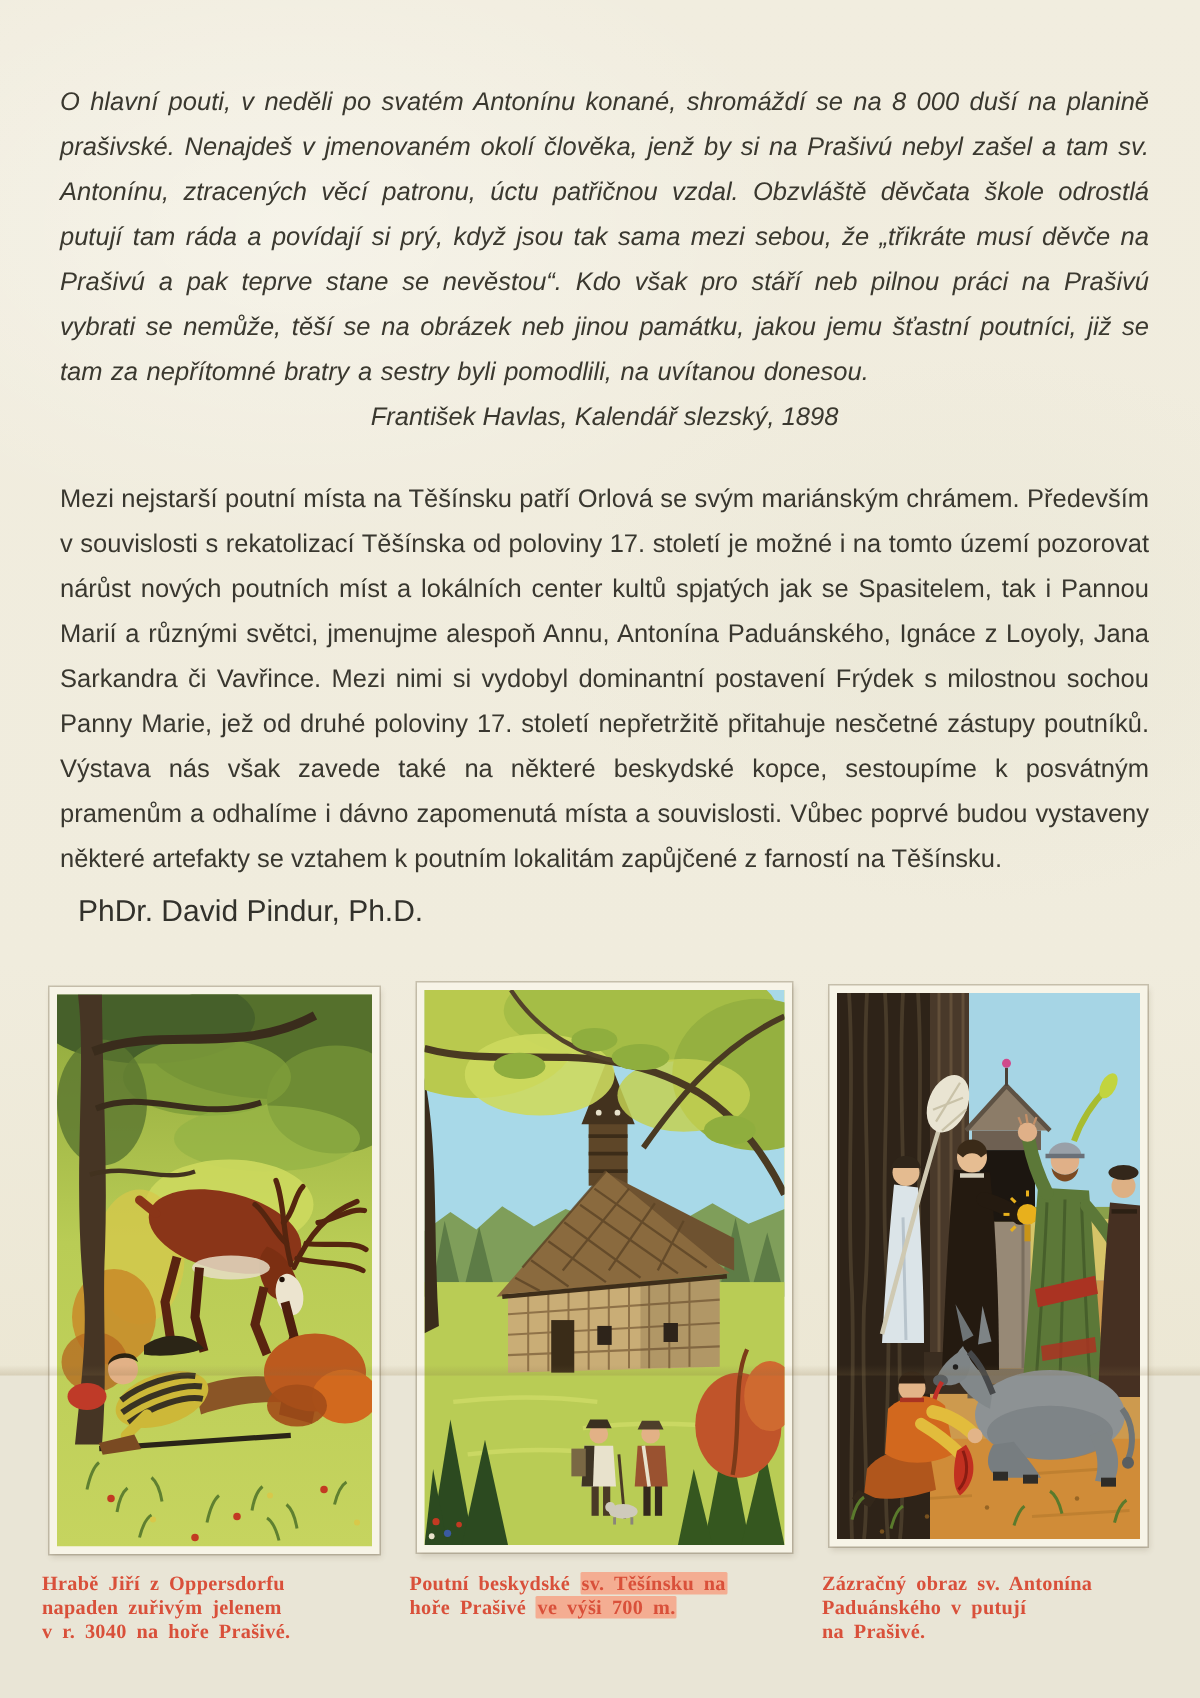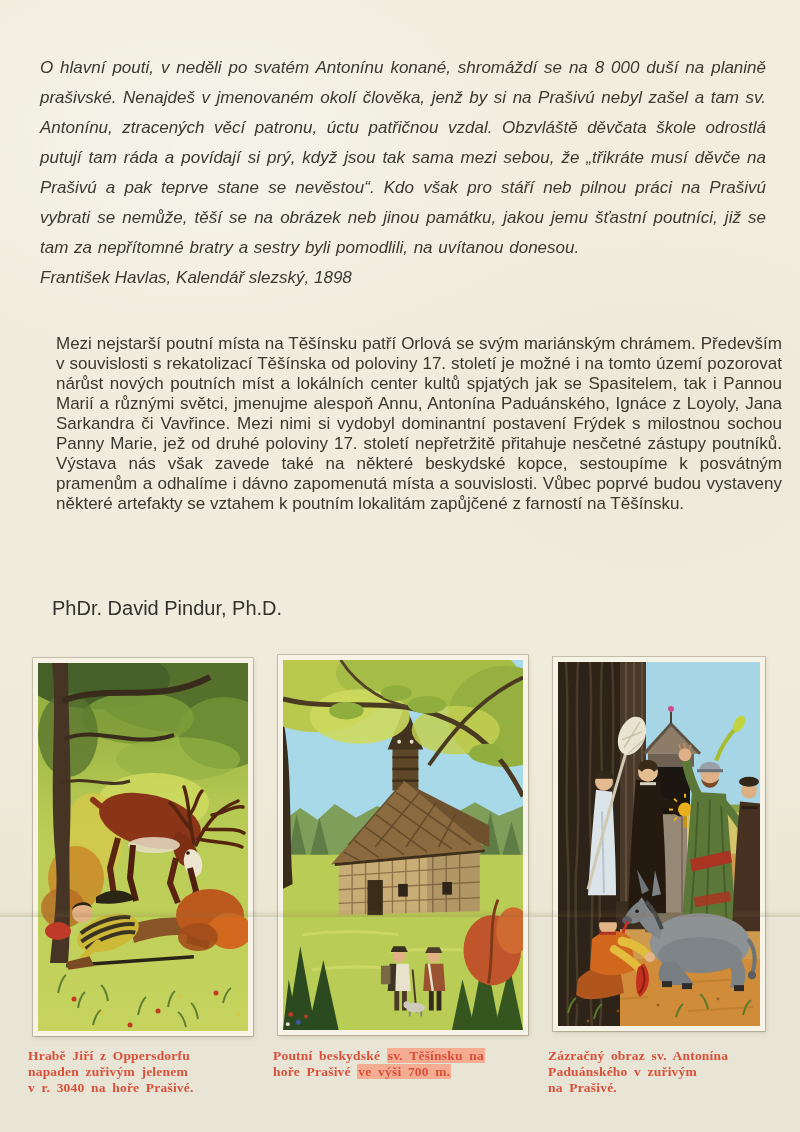--- a/index.html
+++ b/index.html
@@ -23,26 +23,26 @@
   .quote-block{
     position:absolute;left:40px;top:53px;width:726px;
     color:#3a382f;
   }
   .quote{
     font-style:italic;font-size:17px;line-height:30px;
     text-align:justify;word-spacing:1px;margin:0;
   }
   .attribution{
     font-style:italic;font-size:17px;line-height:30px;
-    text-align:left;margin:0;
+    text-align:center;margin:0;
   }
   .intro{
     position:absolute;left:40px;top:318px;width:726px;
-    font-size:17px;line-height:20px;text-align:justify;
-    color:#39372f;margin:16px;
+    font-size:17px;line-height:30px;text-align:justify;
+    color:#39372f;margin:0;
   }
   .author{
     position:absolute;left:52px;top:597px;width:500px;
     font-size:20px;color:#32312b;margin:0;
   }
   .figure{
     position:absolute;background:#f7f4e7;padding:5px;
     box-shadow:0 0 0 1px rgba(95,80,50,0.28), 1px 2px 4px rgba(95,80,50,0.18);
   }
   .figure svg{display:block;}
@@ -442,17 +442,17 @@
     <div>
       <span>Poutní beskydské </span><span class="cap-hl">sv. Těšínsku na</span>
     </div>
     <div>
       <span>hoře Prašivé </span><span class="cap-hl">ve výši 700 m.</span>
     </div>
   </div>
 
   <div class="caption" id="cap3">
     <div>Zázračný obraz sv. Antonína</div>
-    <div>Paduánského v zuřivým</div>
+    <div>Paduánského v putují</div>
     <div>na Prašivé.</div>
   </div>
 
 </div>
 
 </body></html>

